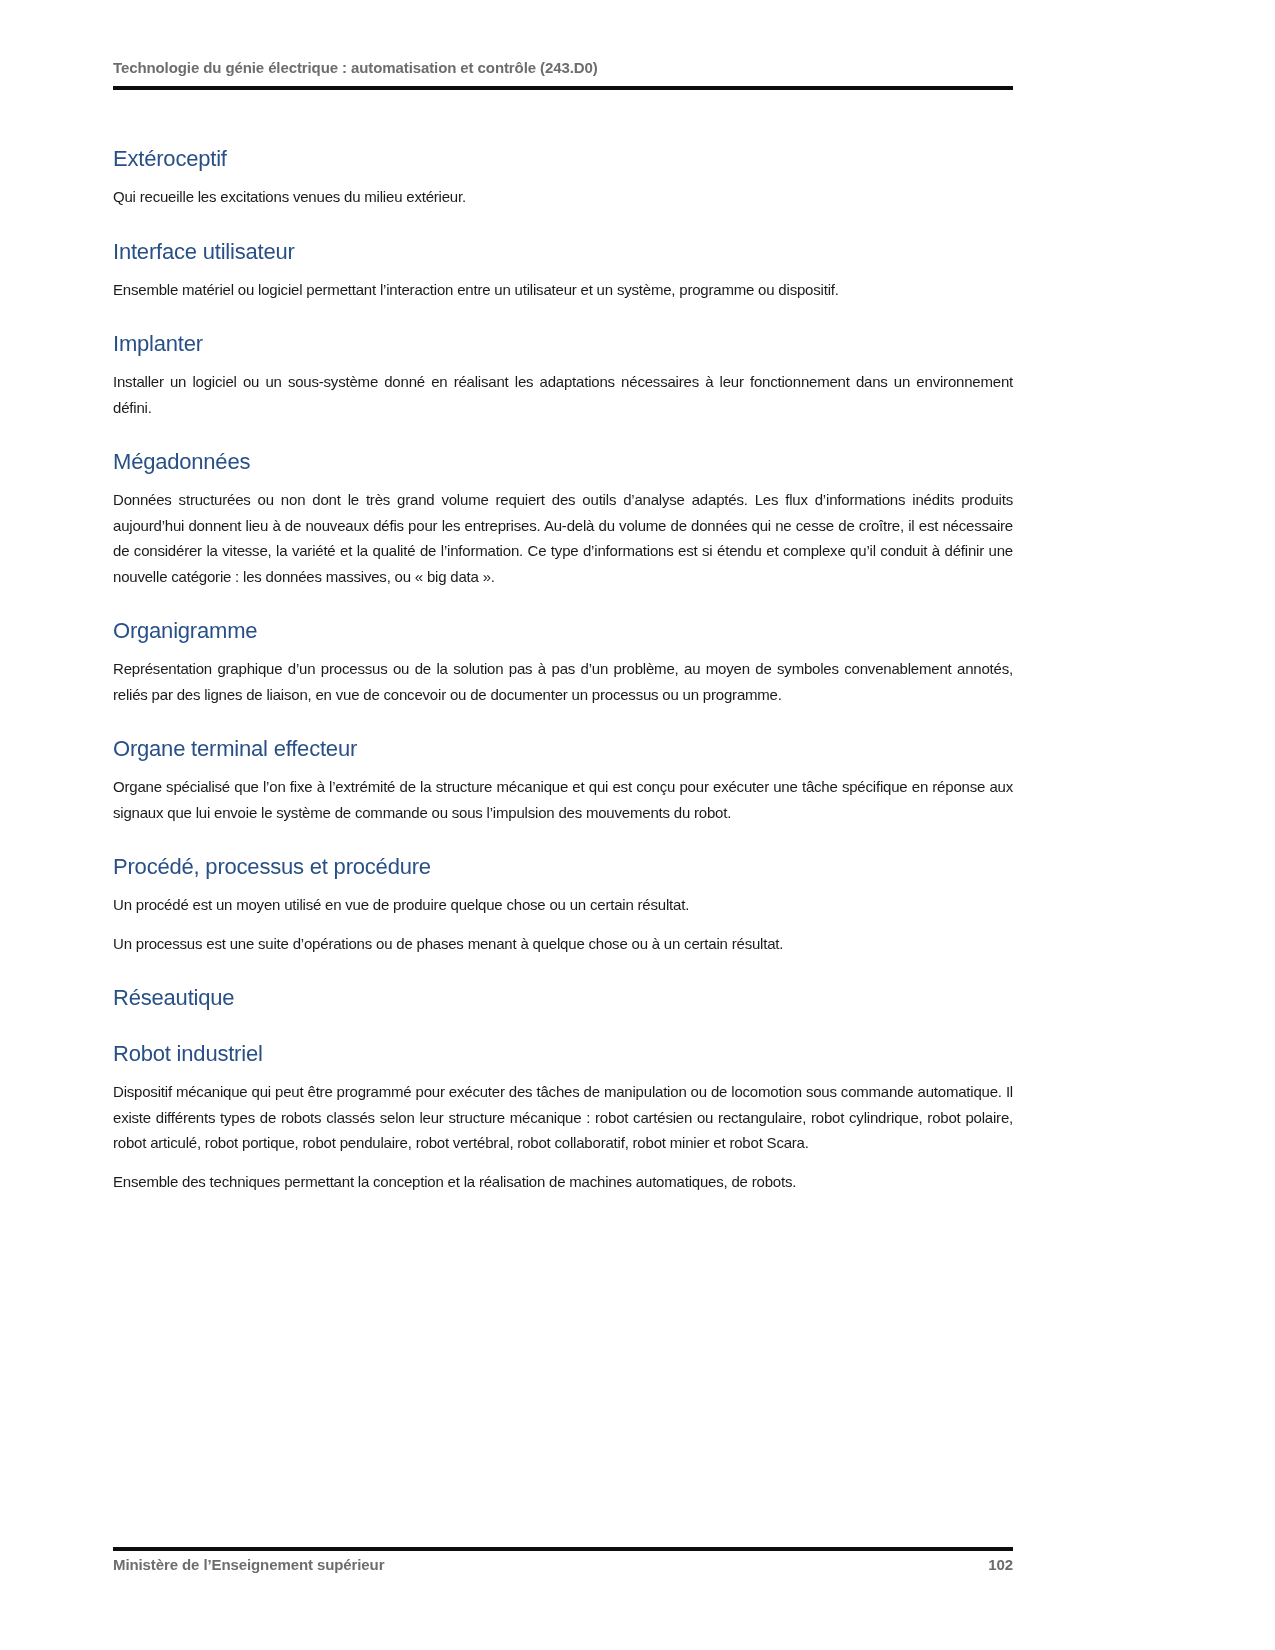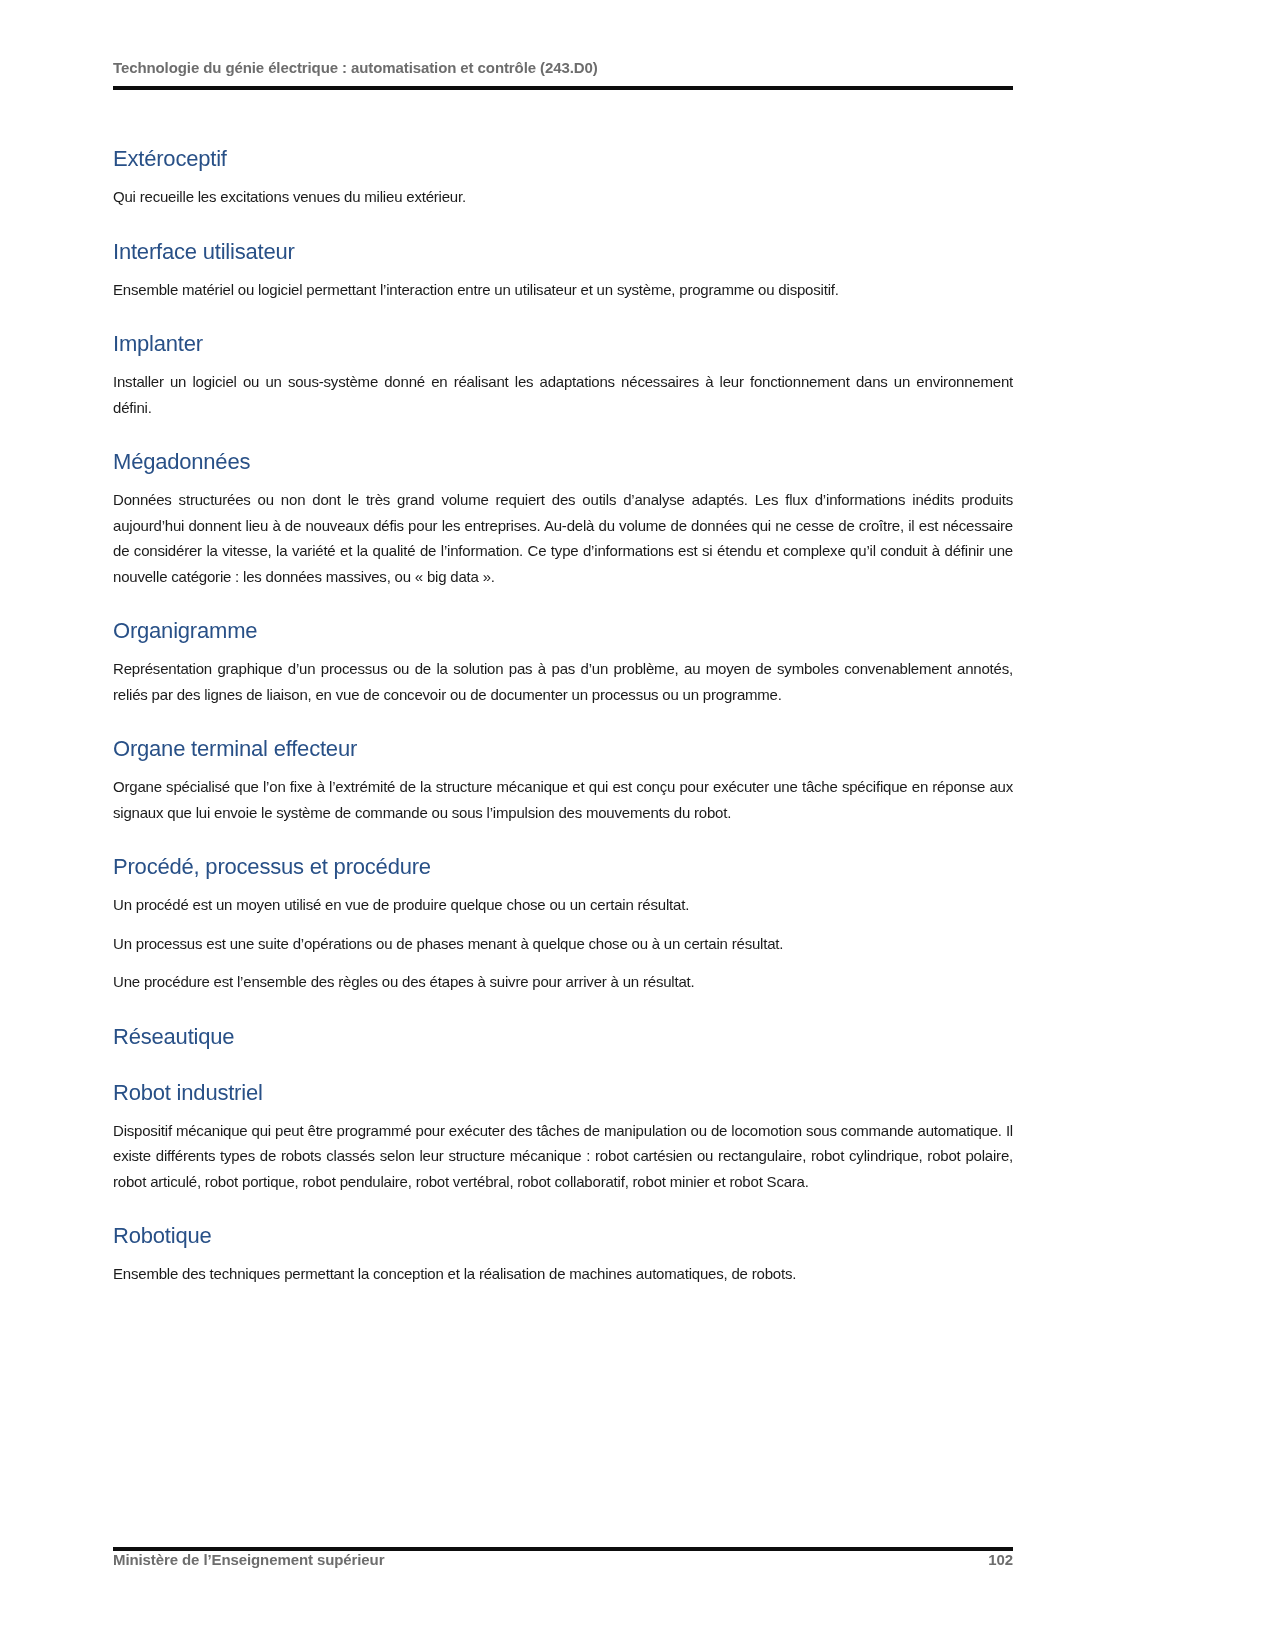--- a/index.html
+++ b/index.html
@@ -43,20 +43,21 @@
     letter-spacing: -0.2px;
     text-align: justify;
     margin: 0 0 13px 0;
   }
   .page-footer {
     position: absolute;
     left: 113px;
     right: 90px;
     top: 1547px;
     border-top: 4px solid #0d0d0d;
+    padding-top: 5px;
     display: flex;
     justify-content: space-between;
     align-items: baseline;
     font-size: 15px;
     font-weight: bold;
     color: #6d6d6d;
     letter-spacing: -0.1px;
   }
 </style>
 </head>
@@ -96,34 +97,32 @@
 
   <section>
     <h2 class="term-heading">Organe terminal effecteur</h2>
   <p class="definition">Organe spécialisé que l’on fixe à l’extrémité de la structure mécanique et qui est conçu pour exécuter une tâche spécifique en réponse aux signaux que lui envoie le système de commande ou sous l’impulsion des mouvements du robot.</p>
       </section>
 
   <section>
     <h2 class="term-heading">Procédé, processus et procédure</h2>
   <p class="definition">Un procédé est un moyen utilisé en vue de produire quelque chose ou un certain résultat.</p>
         <p class="definition">Un processus est une suite d’opérations ou de phases menant à quelque chose ou à un certain résultat.</p>
-        <p class="definition">Une procédure est l’ensemble des règles ou des étapes à suivre pour arriver à un résultat.</p>
       </section>
 
   <section>
     <h2 class="term-heading">Réseautique</h2>
       </section>
 
   <section>
     <h2 class="term-heading">Robot industriel</h2>
   <p class="definition">Dispositif mécanique qui peut être programmé pour exécuter des tâches de manipulation ou de locomotion sous commande automatique. Il existe différents types de robots classés selon leur structure mécanique : robot cartésien ou rectangulaire, robot cylindrique, robot polaire, robot articulé, robot portique, robot pendulaire, robot vertébral, robot collaboratif, robot minier et robot Scara.</p>
       </section>
 
   <section>
-    <h2 class="term-heading">Robotique</h2>
   <p class="definition">Ensemble des techniques permettant la conception et la réalisation de machines automatiques, de robots.</p>
       </section>
 </div>
 
   <div class="page-footer">
     <span>Ministère de l’Enseignement supérieur</span>
     <span>102</span>
   </div>
 
 </div>

